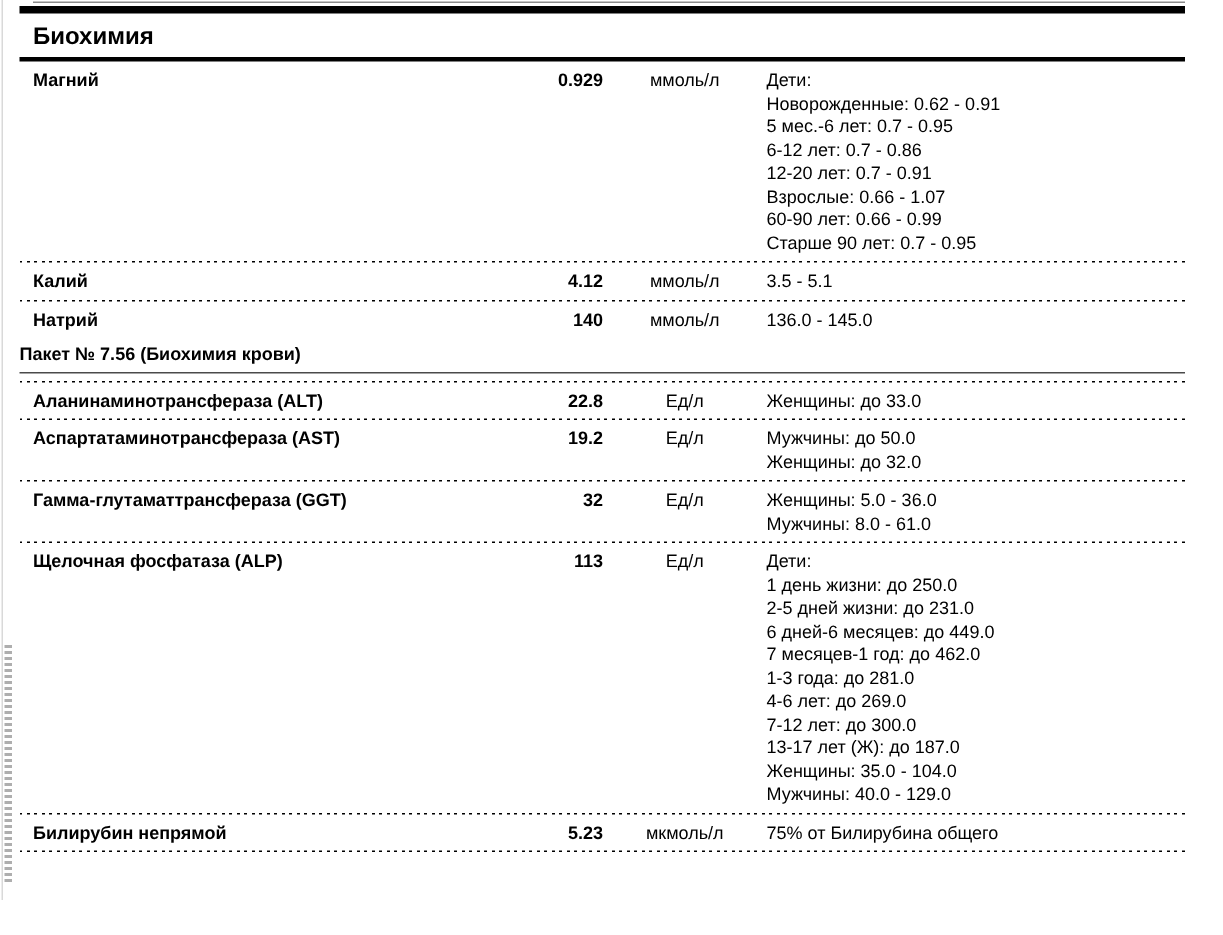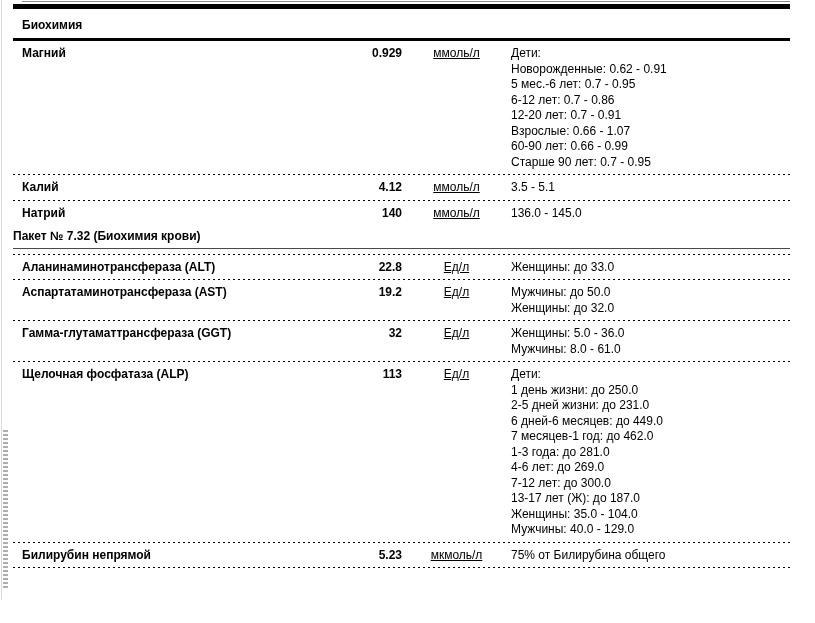--- a/index.html
+++ b/index.html
@@ -22,33 +22,33 @@
     position:absolute; left:3px; top:430px; width:5px; height:160px;
     background:repeating-linear-gradient(to bottom, #9a9a9a 0 2px, transparent 2px 4px);
     opacity:.8;
   }
   .content {
     position:absolute; left:13px; top:0; width:777px;
   }
   .top-gray-line { height:1px; background:#8a8a8a; margin-top:1px; margin-left:9px; }
   .top-black-bar { height:5px; background:#000; margin-top:2px; }
   .doc-title {
-    font-size:12px; font-weight:bold; padding:7px 0 4px 9px;
+    font-size:16px; font-weight:bold; padding:7px 0 4px 9px;
     border-bottom:3px solid #000;
     line-height:18px;
   }
   .row {
     display:grid;
     grid-template-columns:309px 80px 109px 1fr;
     padding:5px 0 4px 0;
     line-height:15.5px;
   }
   .c-name  { font-weight:bold; padding-left:9px; }
   .c-value { font-weight:bold; text-align:right; }
-  .c-unit  { text-align:center;text-decoration:underline; }
+  .c-unit  { text-align:center; }
   .c-refs  { }
   .sep {
     height:1px;
     background:repeating-linear-gradient(to right, #000 0 2px, transparent 2px 5px);
   }
   .section-header {
     font-weight:bold;
     padding:4px 0 3px 0;
     line-height:15.5px;
     border-bottom:1px solid #4a4a4a;
@@ -97,21 +97,21 @@
 
     <div class="row">
       <div class="c-name">Натрий</div>
       <div class="c-value">140</div>
       <div class="c-unit">ммоль/л</div>
       <div class="c-refs">
         <div>136.0 - 145.0</div>
       </div>
     </div>
 
-    <div class="section-header">Пакет № 7.32 (Биохимия крови)</div>
+    <div class="section-header">Пакет № 7.56 (Биохимия крови)</div>
     <div class="gap-after-solid"></div>
     <div class="sep"></div>
 
     <div class="row">
       <div class="c-name">Аланинаминотрансфераза (ALT)</div>
       <div class="c-value">22.8</div>
       <div class="c-unit">Ед/л</div>
       <div class="c-refs">
         <div>Женщины: до 33.0</div>
       </div>

